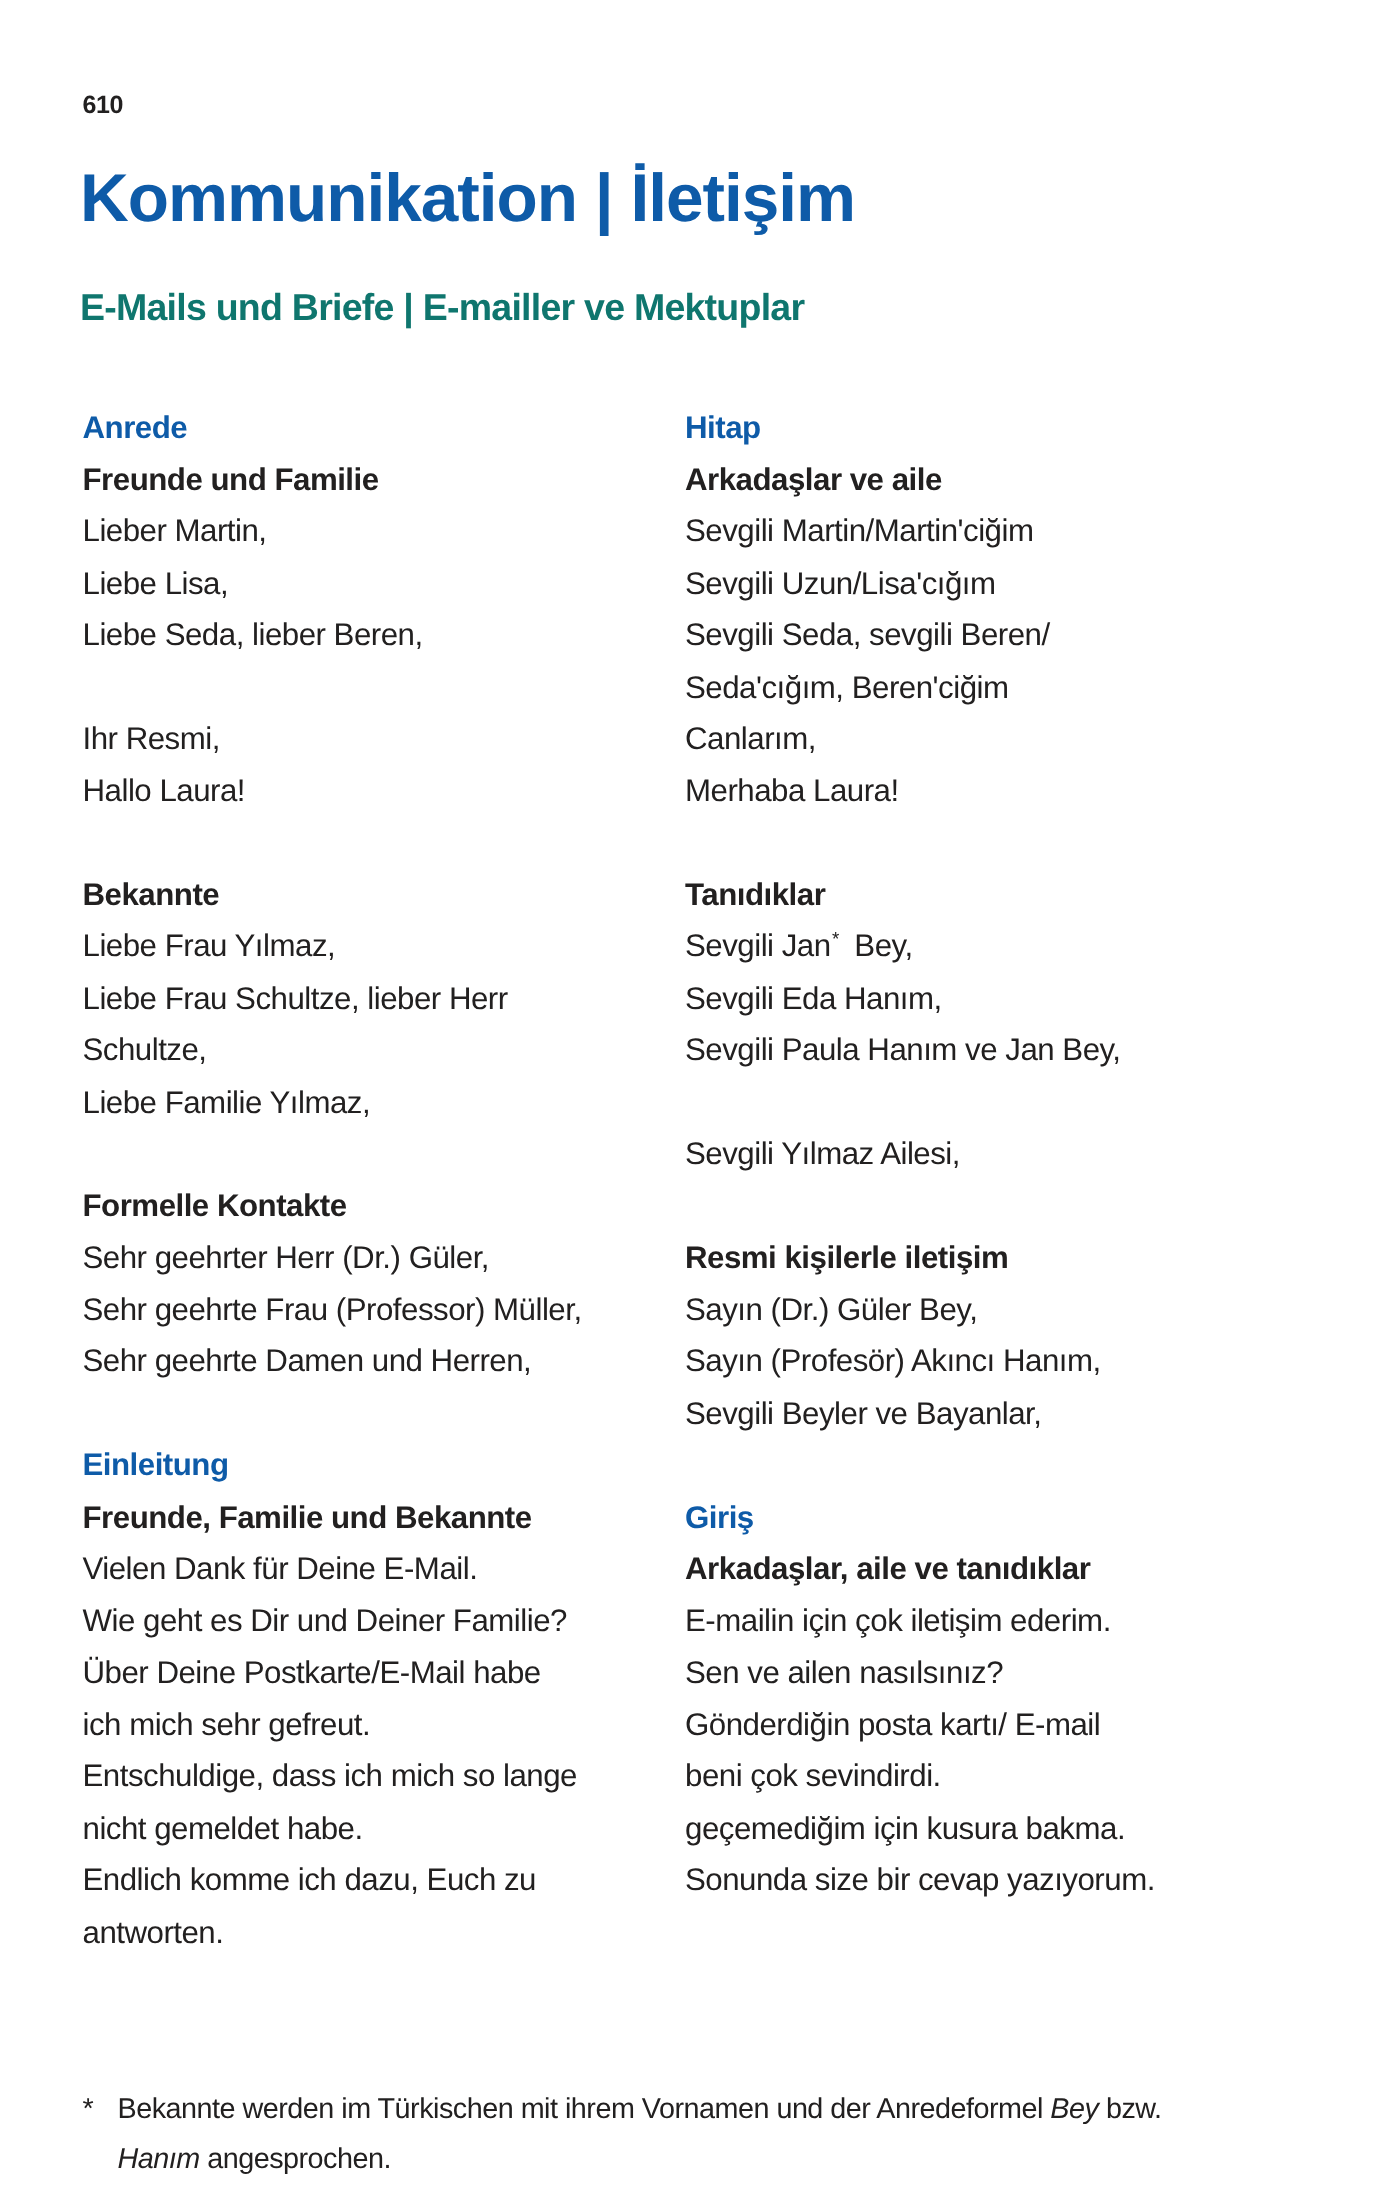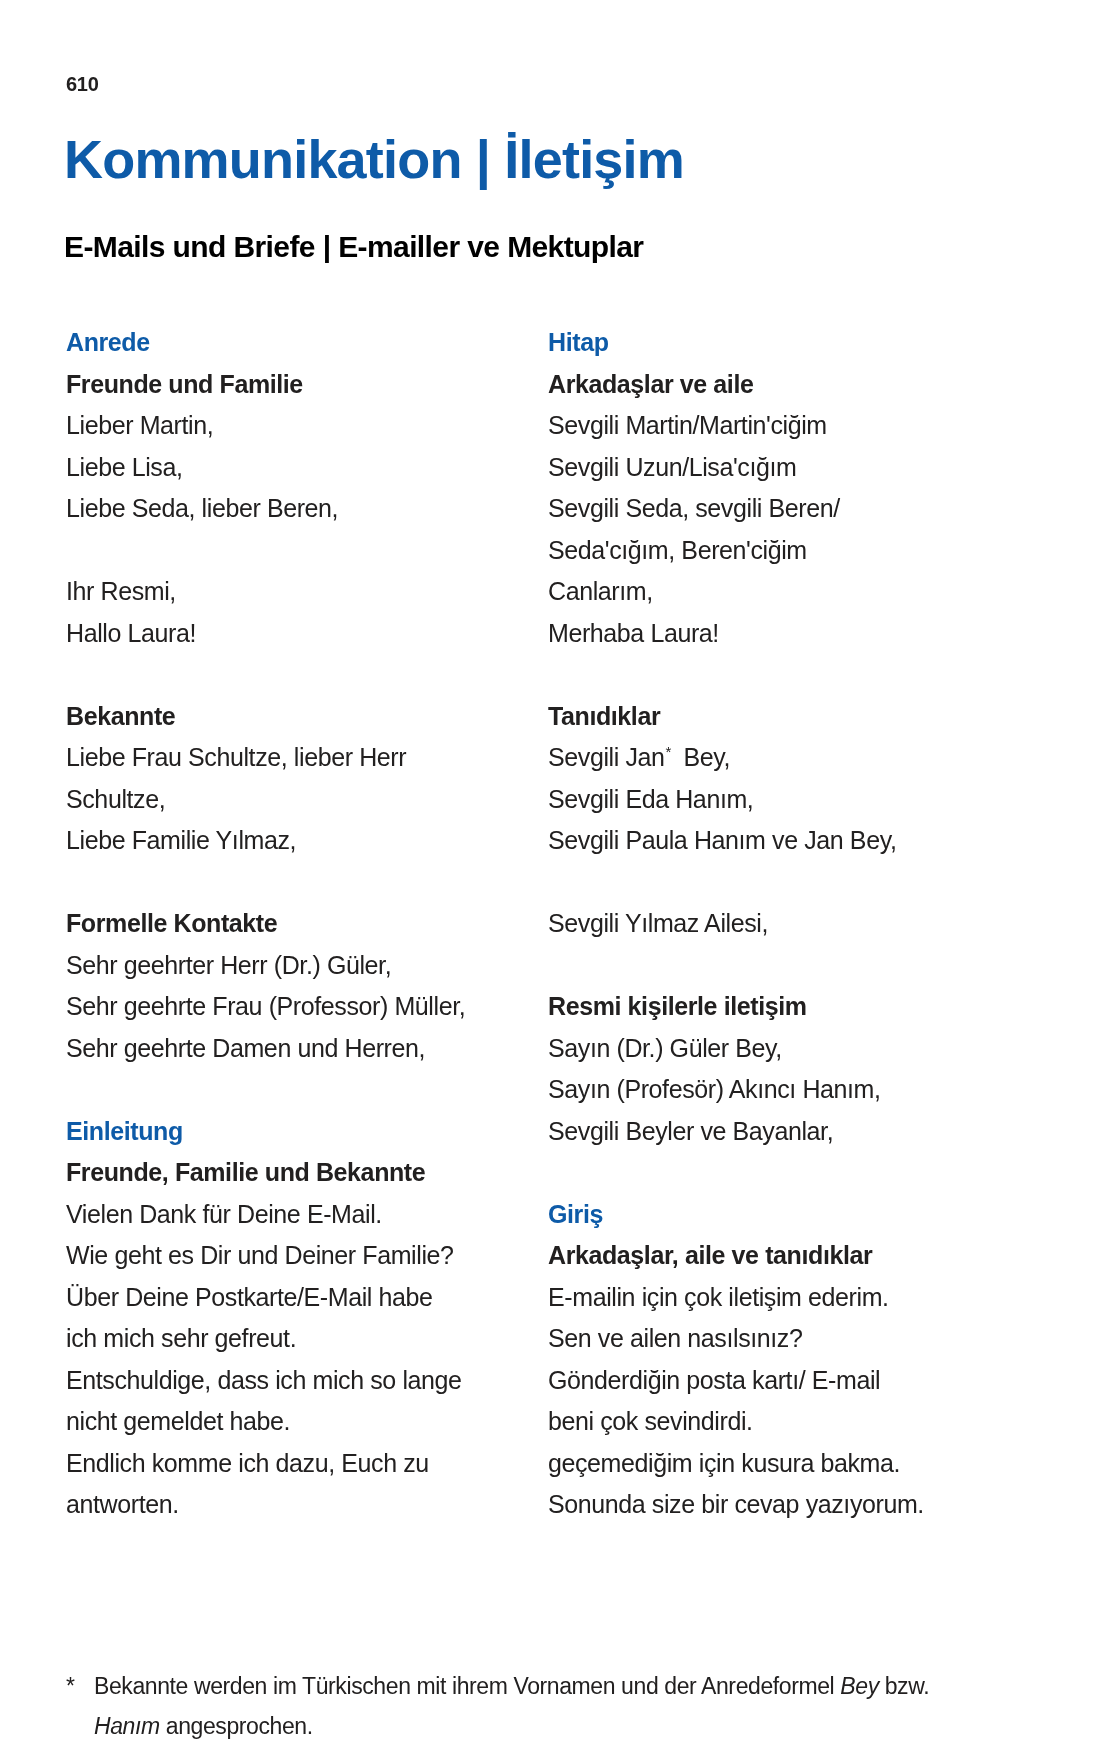--- a/index.html
+++ b/index.html
@@ -36,21 +36,21 @@
   }
   .subtitle {
     position: absolute;
     left: 64px;
     top: 190px;
     margin: 0;
     font-size: 30px;
     font-weight: 700;
     line-height: 34px;
     letter-spacing: -0.6px;
-    color: #000000;
+    color: #0f766e;
     white-space: nowrap;
   }
   .columns {
     position: absolute;
     left: 66px;
     top: 282px;
     right: 30px;
     display: flex;
   }
   .col-left { width: 482px; flex: none; }
@@ -100,20 +100,21 @@
         <div class="row heading">Anrede</div>
         <div class="row bold">Freunde und Familie</div>
         <div class="row normal">Lieber Martin,</div>
         <div class="row normal">Liebe Lisa,</div>
         <div class="row normal">Liebe Seda, lieber Beren,</div>
         <div class="row blank">&nbsp;</div>
         <div class="row normal">Ihr Resmi,</div>
         <div class="row normal">Hallo Laura!</div>
         <div class="row blank">&nbsp;</div>
         <div class="row bold">Bekannte</div>
+        <div class="row normal">Liebe Frau Yılmaz,</div>
         <div class="row normal">Liebe Frau Schultze, lieber Herr</div>
         <div class="row normal">Schultze,</div>
         <div class="row normal">Liebe Familie Yılmaz,</div>
         <div class="row blank">&nbsp;</div>
         <div class="row bold">Formelle Kontakte</div>
         <div class="row normal">Sehr geehrter Herr (Dr.) Güler,</div>
         <div class="row normal">Sehr geehrte Frau (Professor) Müller,</div>
         <div class="row normal">Sehr geehrte Damen und Herren,</div>
         <div class="row blank">&nbsp;</div>
         <div class="row heading">Einleitung</div>

